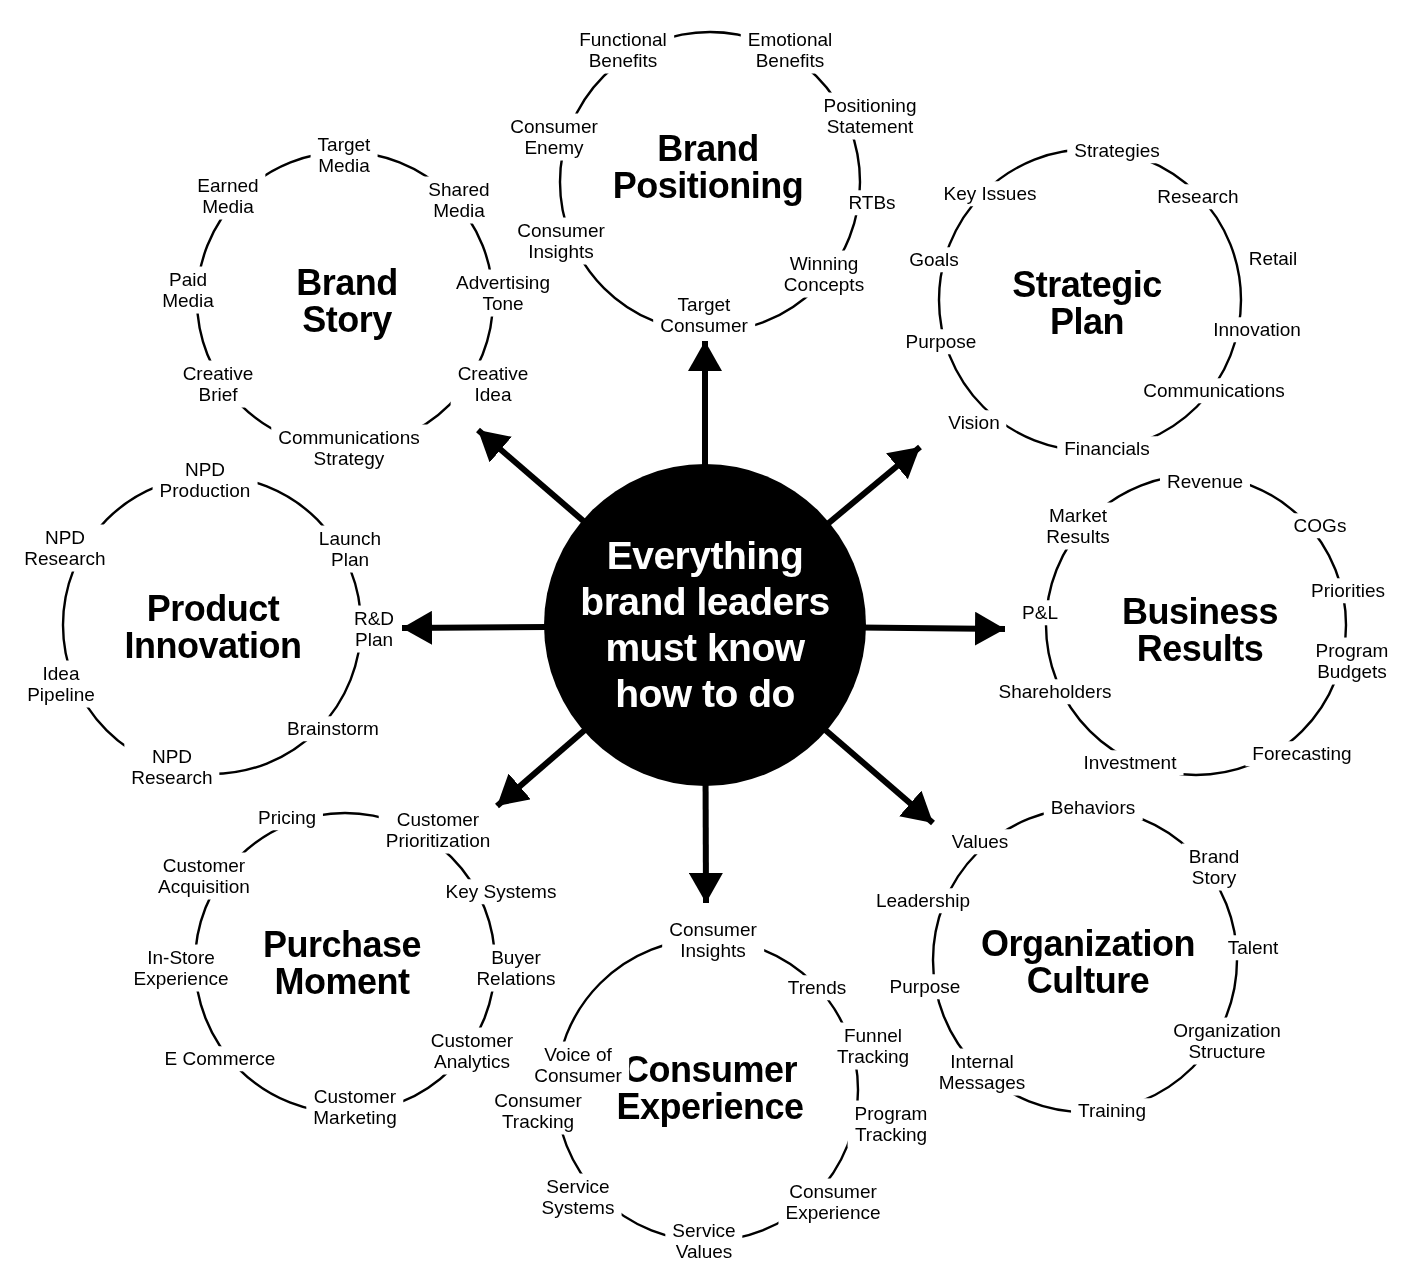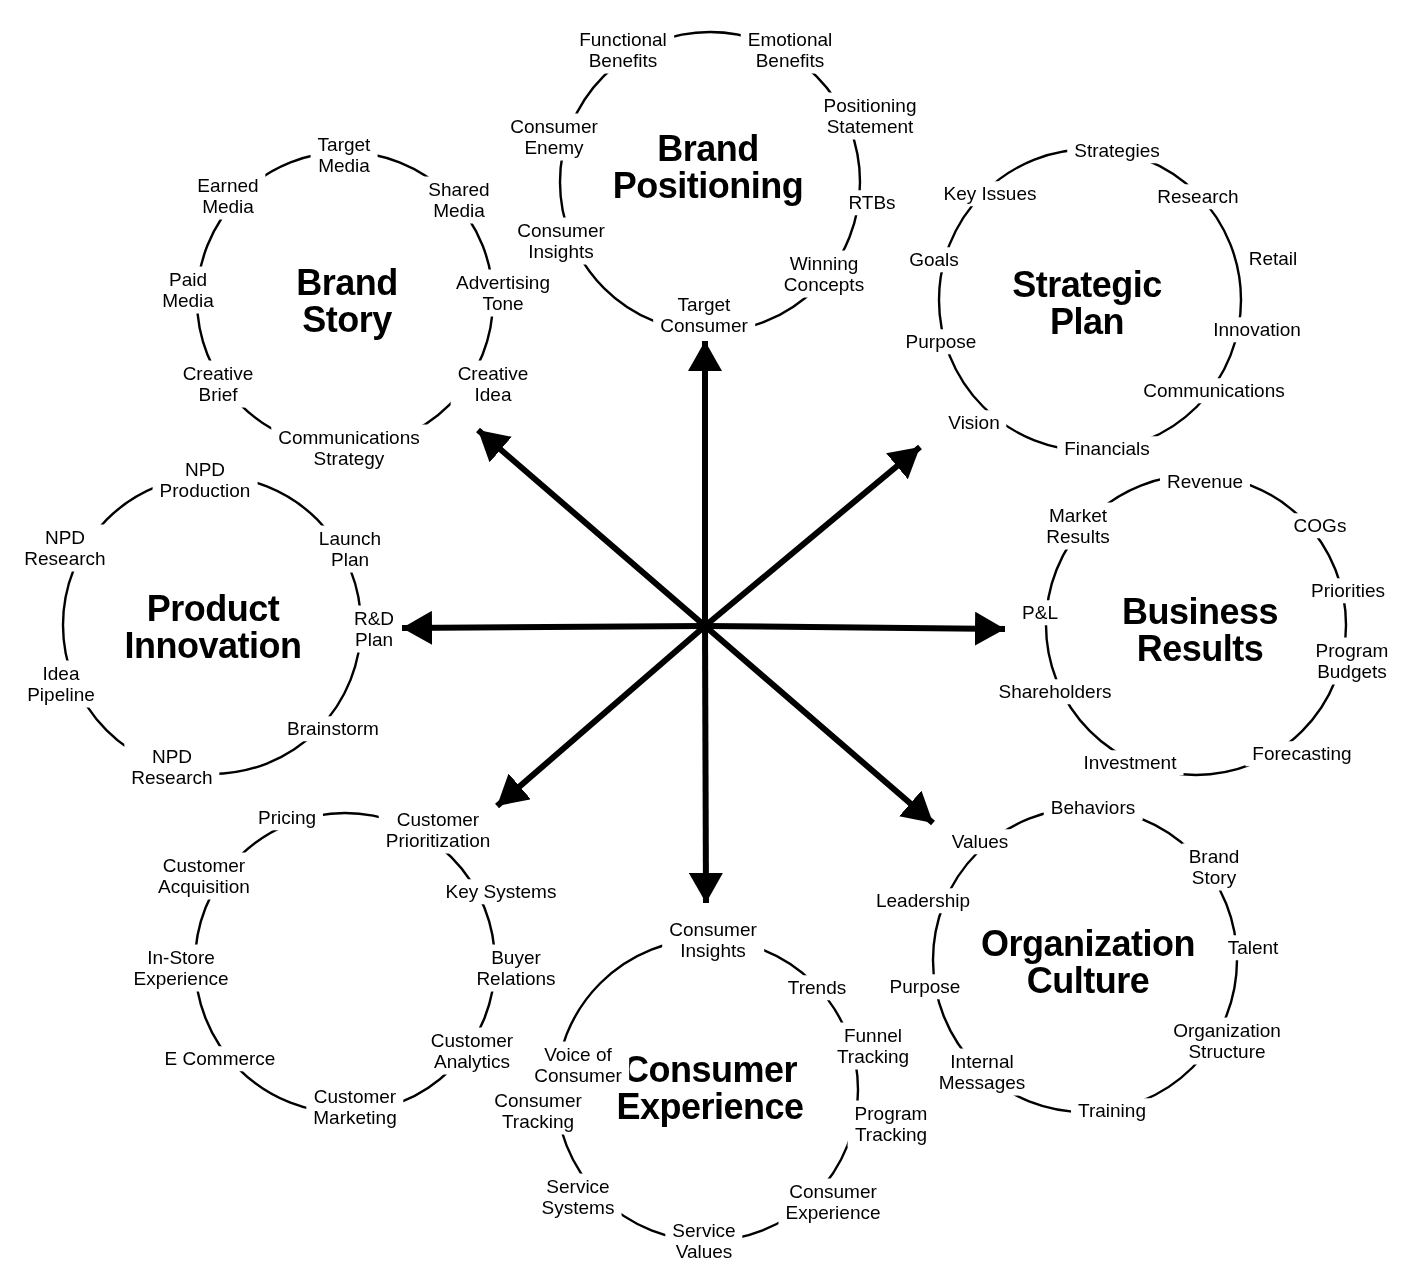--- a/index.html
+++ b/index.html
@@ -134,20 +134,22 @@
 Experience</div>
   <div class="lbl" style="left:704px;top:1241px">Service
 Values</div>
   <div class="lbl" style="left:578px;top:1197px">Service
 Systems</div>
   <div class="lbl" style="left:538px;top:1111px">Consumer
 Tracking</div>
   <div class="lbl" style="left:578px;top:1065px">Voice of
 Consumer</div>
 
+  <div class="ctitle" style="left:342px;top:963px">Purchase
+Moment</div>
   <div class="lbl" style="left:287px;top:818px">Pricing</div>
   <div class="lbl" style="left:438px;top:830px">Customer
 Prioritization</div>
   <div class="lbl" style="left:501px;top:892px">Key Systems</div>
   <div class="lbl" style="left:516px;top:968px">Buyer
 Relations</div>
   <div class="lbl" style="left:472px;top:1051px">Customer
 Analytics</div>
   <div class="lbl" style="left:355px;top:1107px">Customer
 Marketing</div>
@@ -185,14 +187,20 @@
 Idea</div>
   <div class="lbl" style="left:349px;top:448px">Communications
 Strategy</div>
   <div class="lbl" style="left:218px;top:384px">Creative
 Brief</div>
   <div class="lbl" style="left:188px;top:290px">Paid
 Media</div>
   <div class="lbl" style="left:228px;top:196px">Earned
 Media</div>
 
+  <div class="hub">
+    <div class="hub-text">Everything
+brand leaders
+must know
+how to do</div>
+  </div>
 
 </div>
 
 </body></html>

